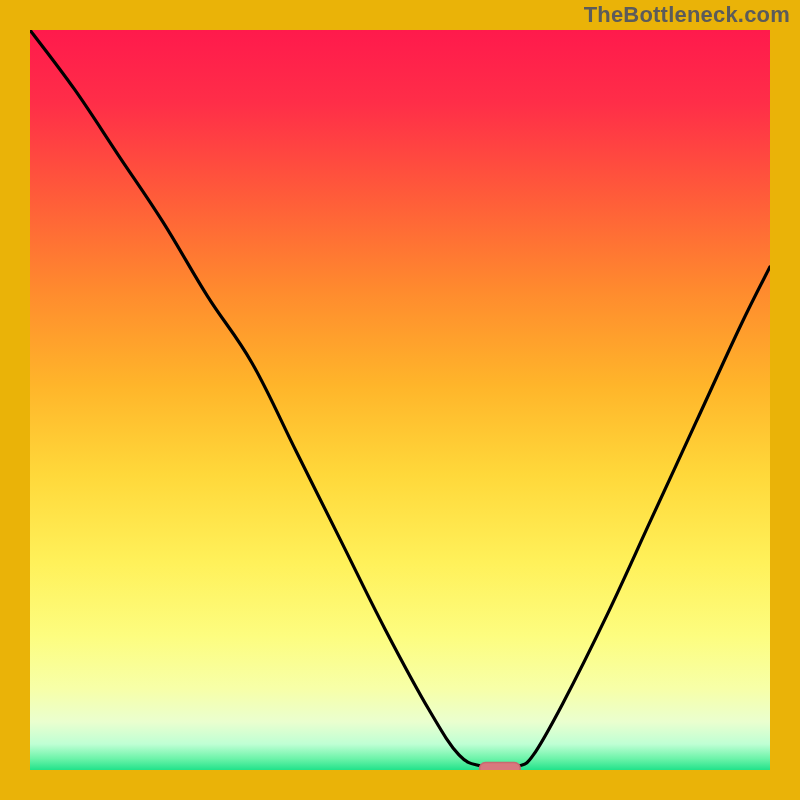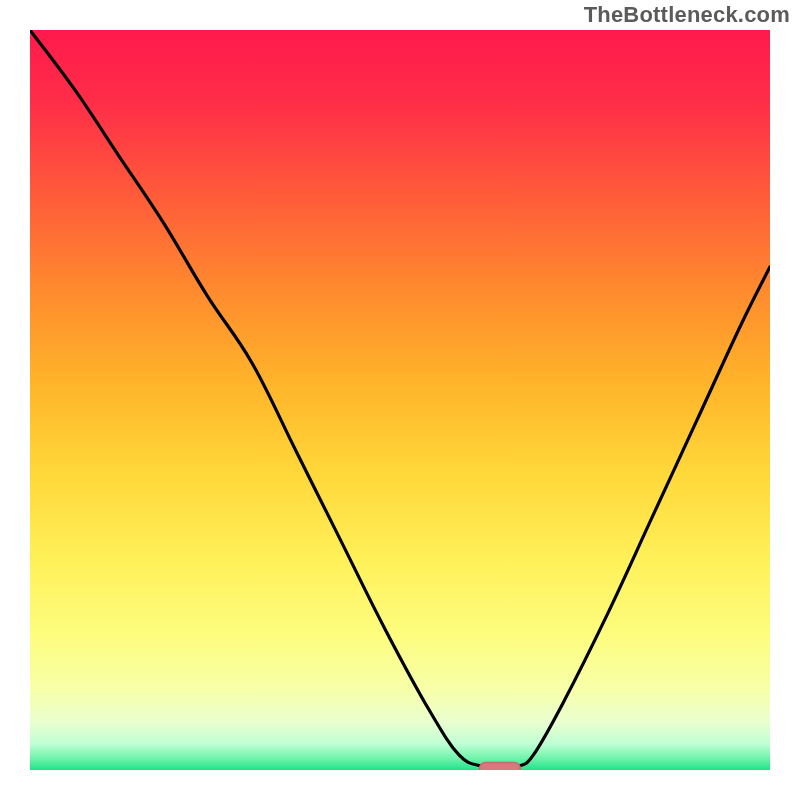--- a/index.html
+++ b/index.html
@@ -7,21 +7,21 @@
     padding: 0;
     width: 800px;
     height: 800px;
     overflow: hidden;
     background: #000;
   }
   .frame {
     position: relative;
     width: 800px;
     height: 800px;
-    background: #ffffff;
+    background: #eab308;
   }
   .watermark {
     position: absolute;
     top: 2px;
     right: 10px;
     font-family: Arial, Helvetica, sans-serif;
     font-size: 22px;
     font-weight: 600;
     color: #5b5b5b;
     letter-spacing: 0.2px;

